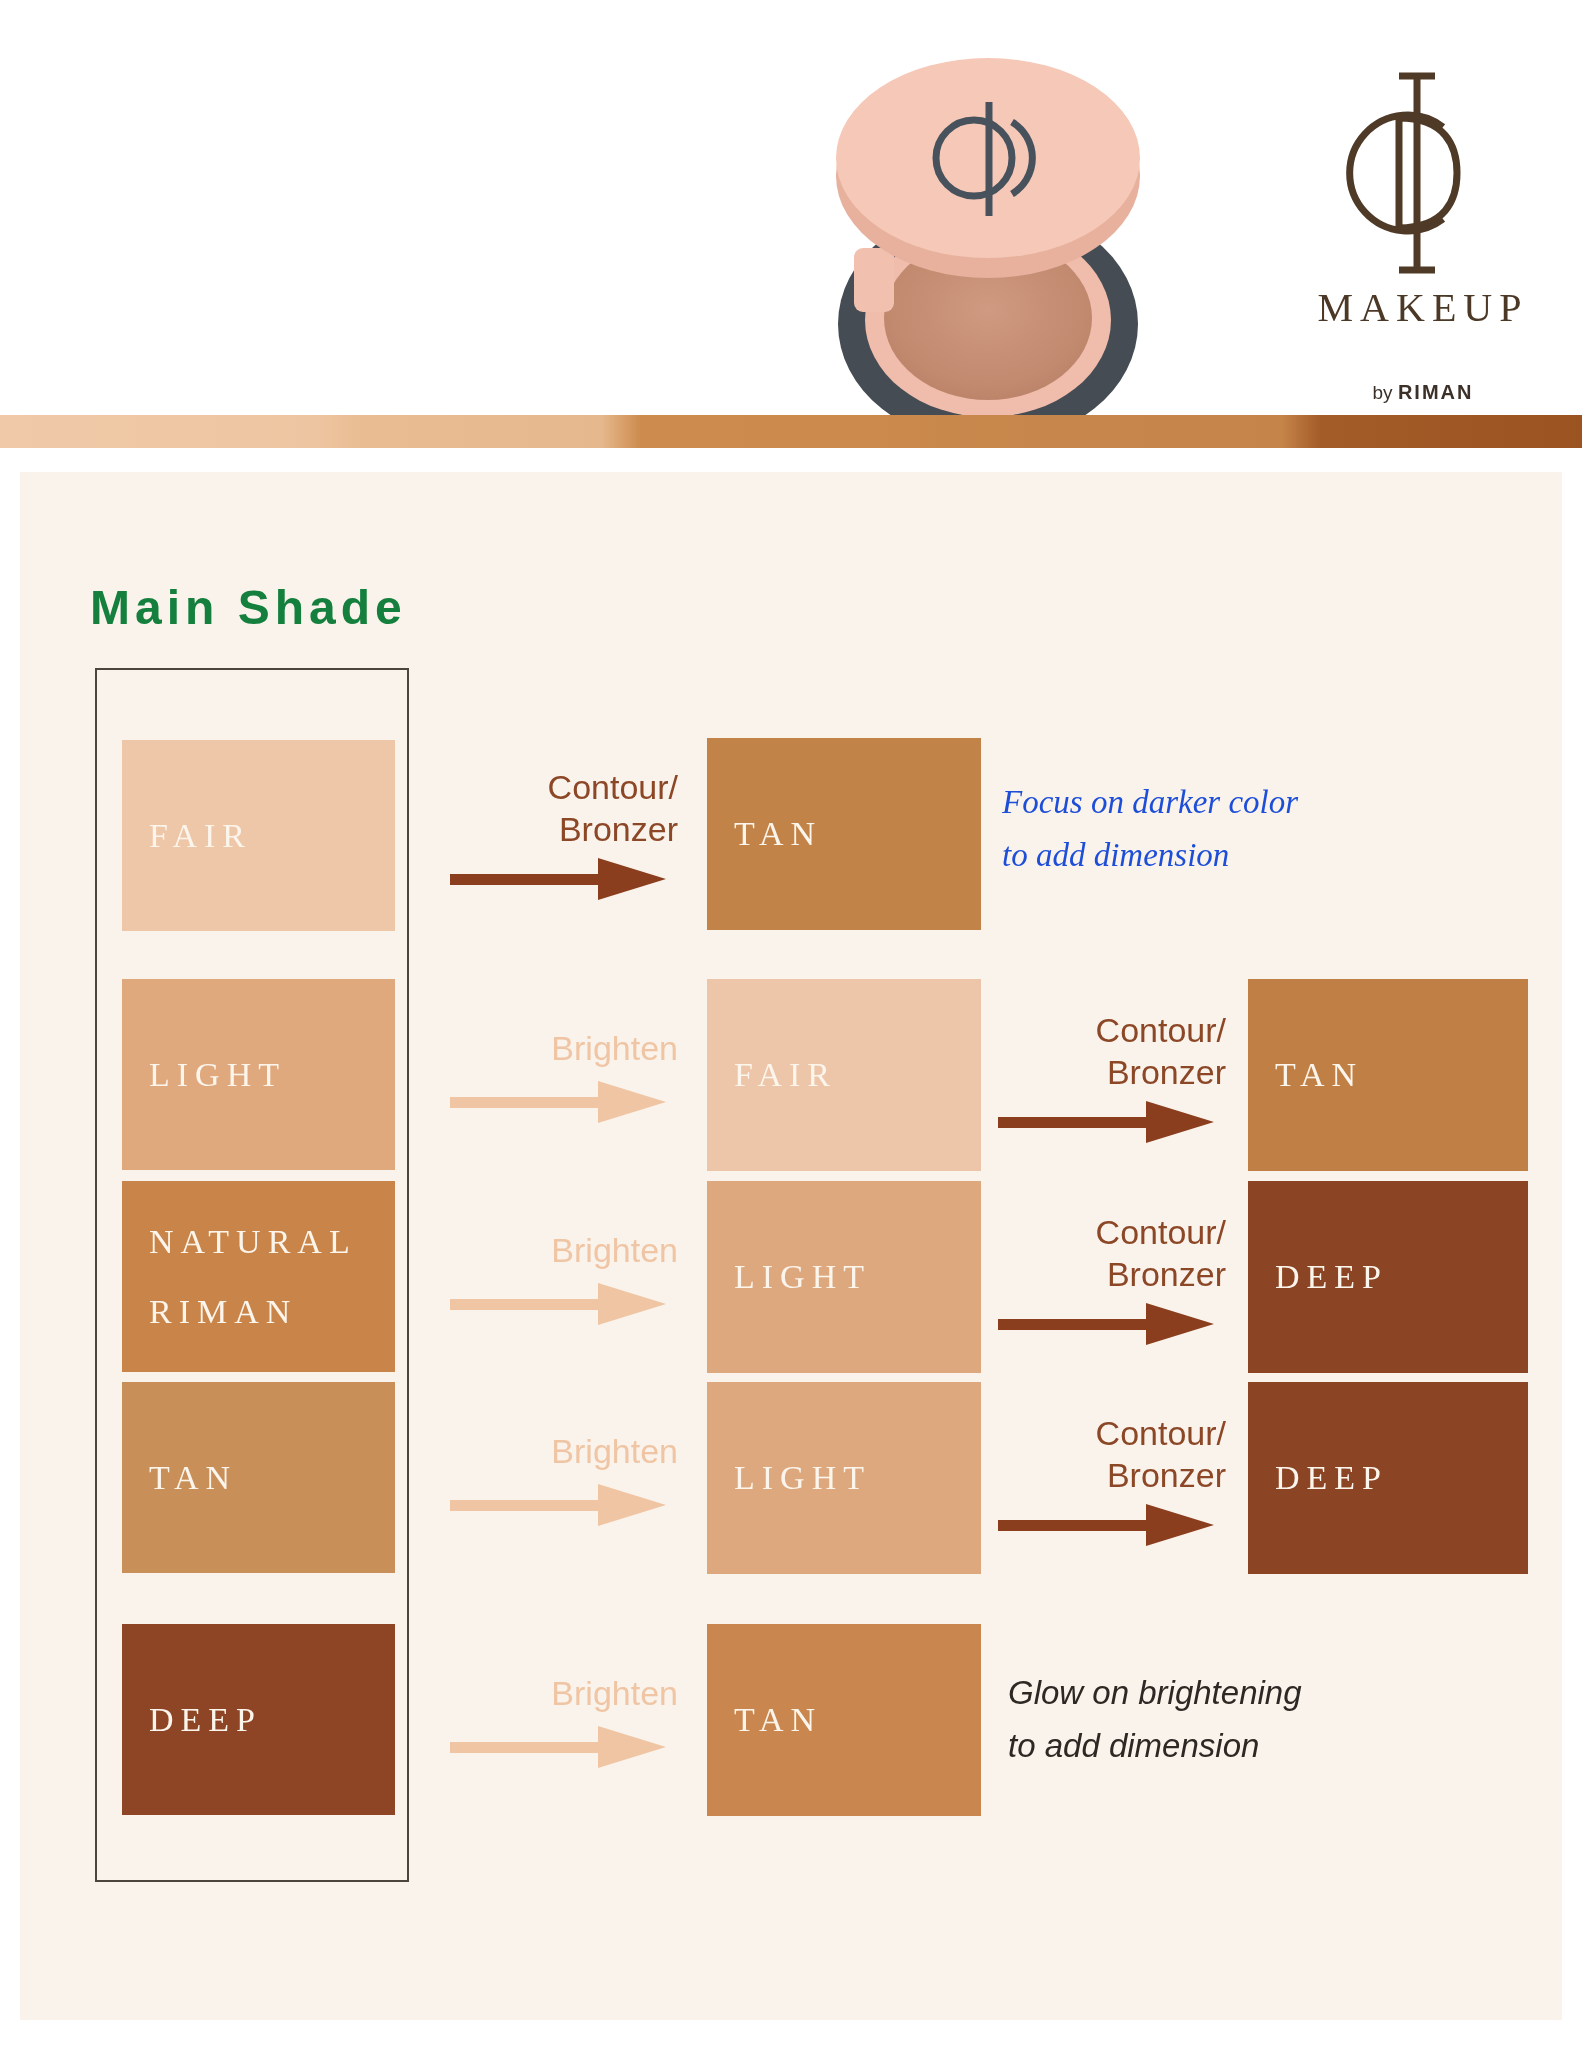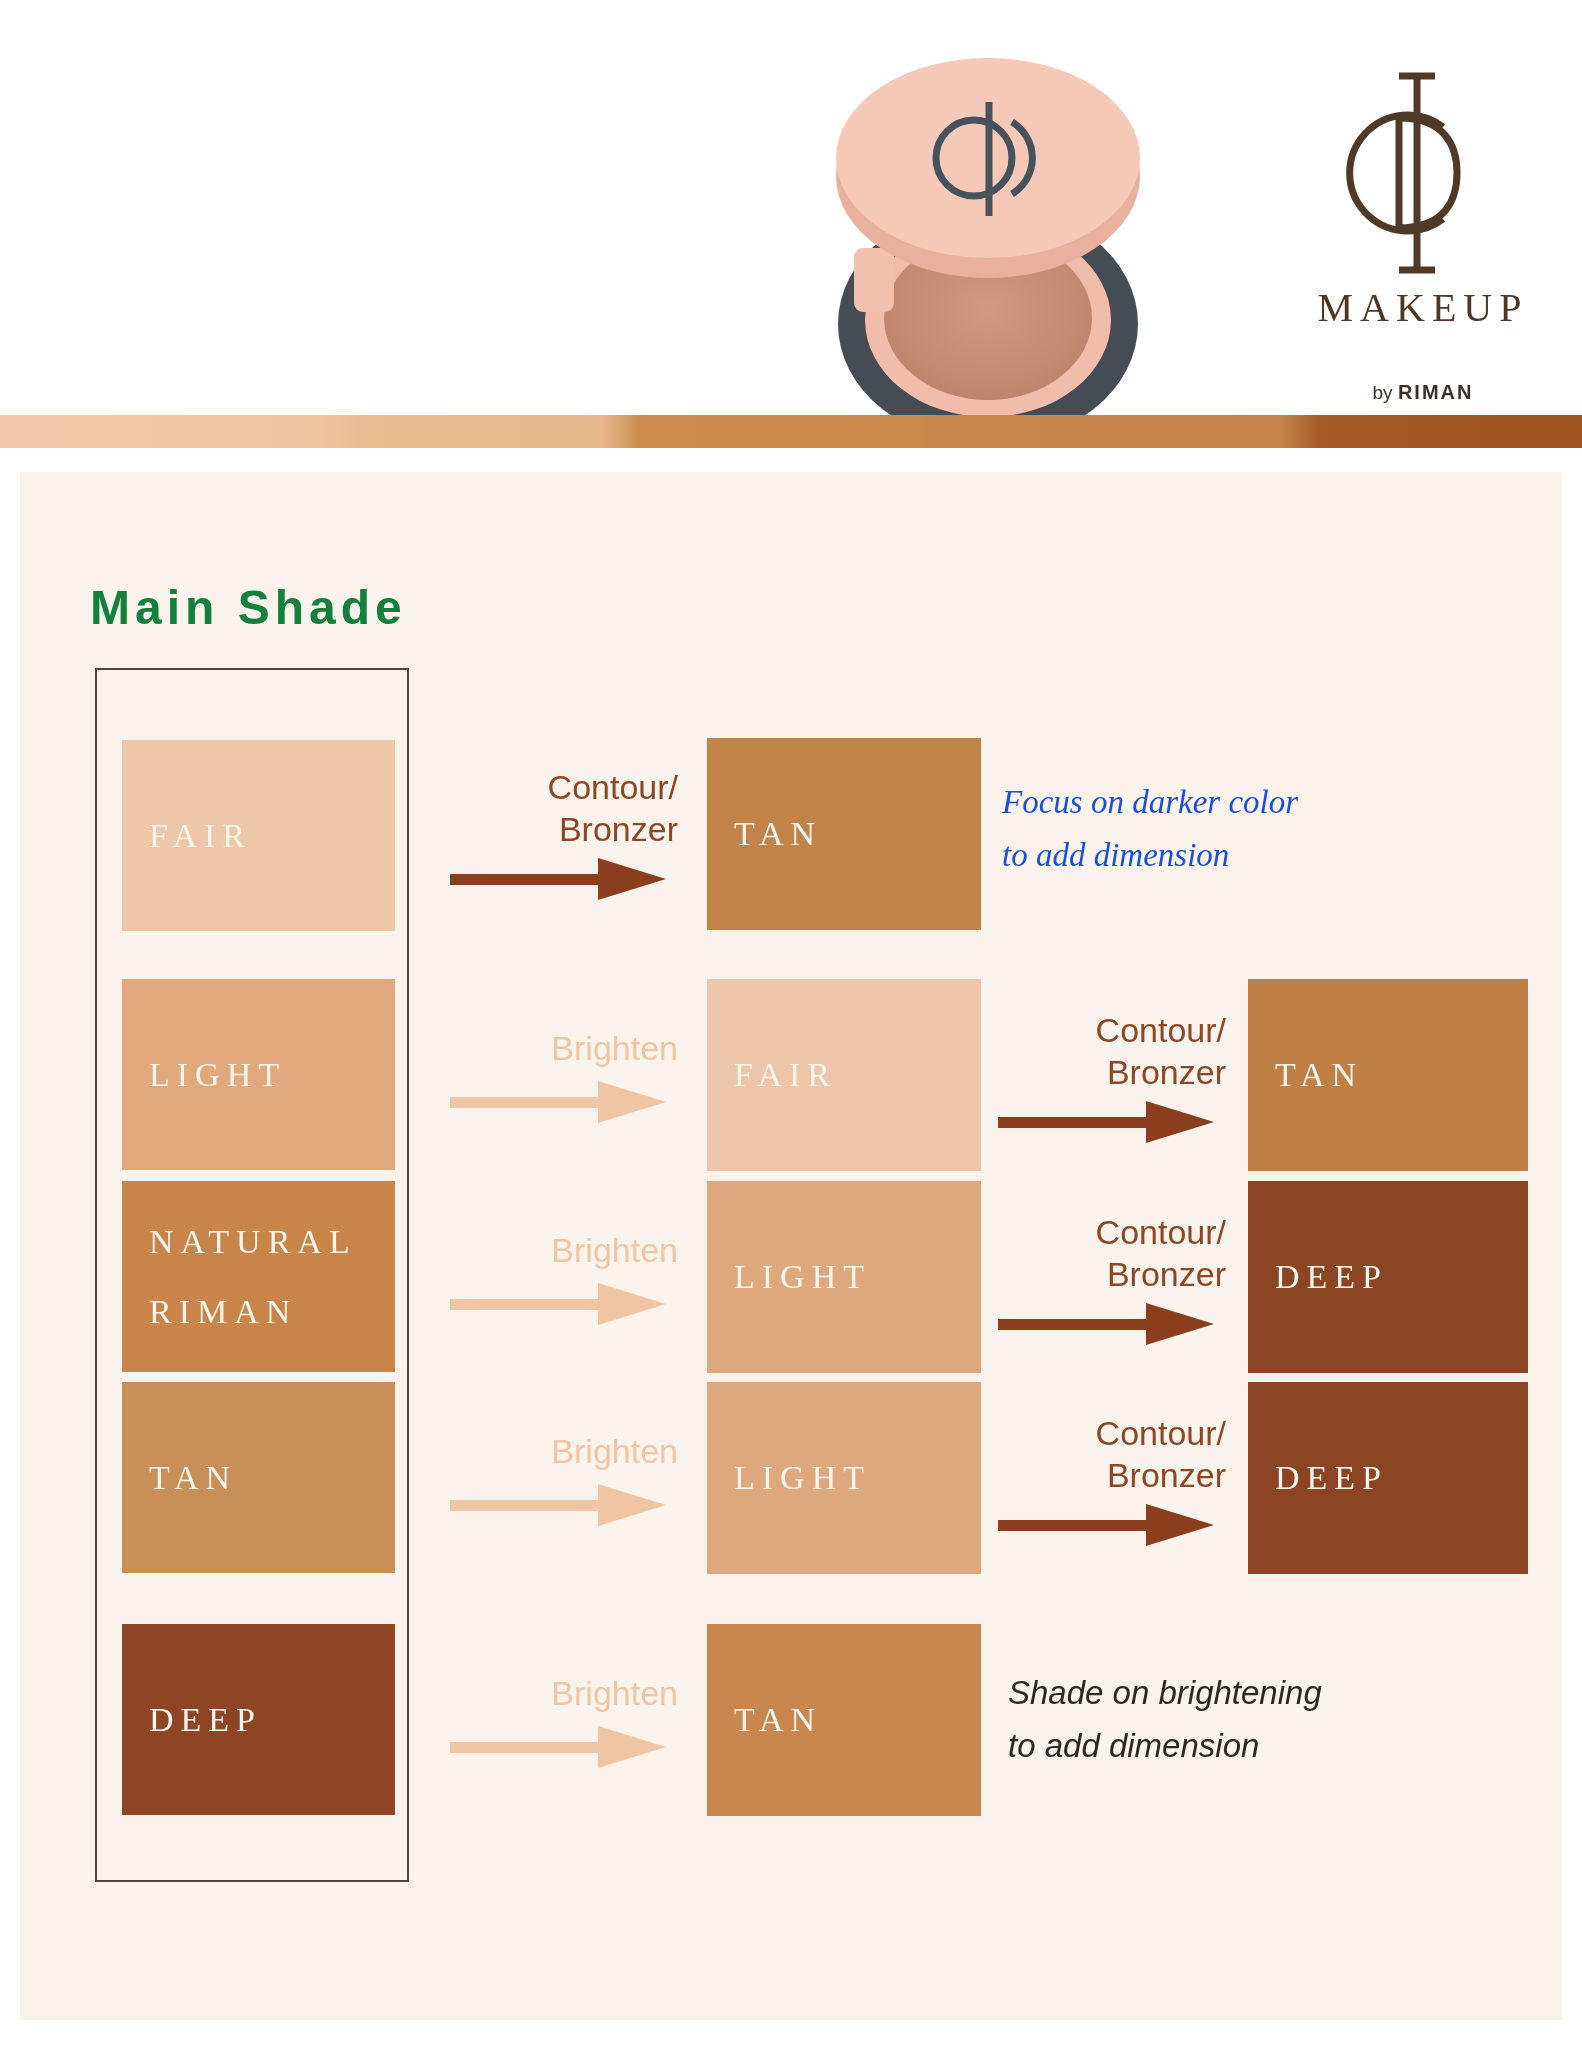--- a/index.html
+++ b/index.html
@@ -189,17 +189,17 @@
     <div>Brighten</div>
     <svg class="arrow" width="216" height="42" viewBox="0 0 216 42" fill="currentColor" style="color: rgb(239, 197, 164);">
       <rect x="0" y="16" width="152" height="11"></rect>
         <polygon points="148,0 216,21 148,42"></polygon>
       </svg>
   </div>
   <div class="swatch" style="left: 707px; top: 1624px; width: 254px; height: 192px; background-color: rgb(201, 134, 78);">
     <span>TAN</span>
     </div>
   <div class="note" style="left: 1008px; top: 1666px; color: rgb(45, 40, 36);">
-    <div>Shade on brightening</div>
+    <div>Glow on brightening</div>
     <div>to add dimension</div>
   </div>
 
 </div>
 
 </body></html>

